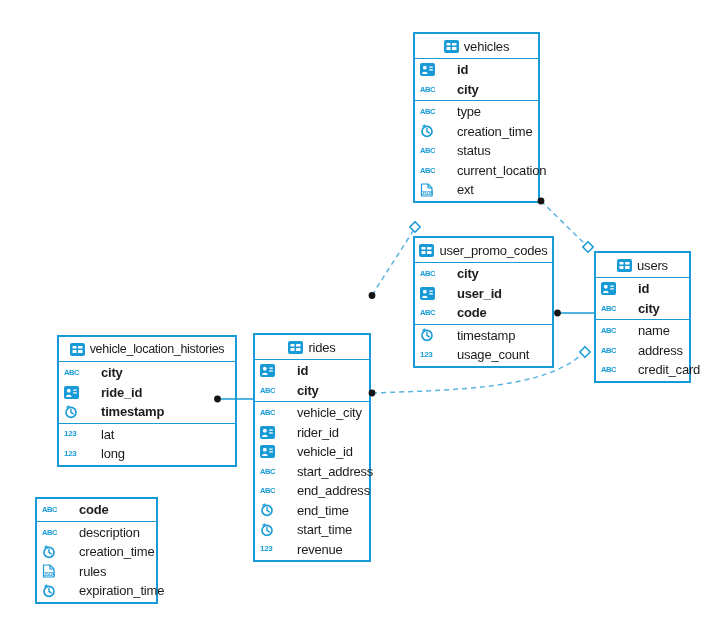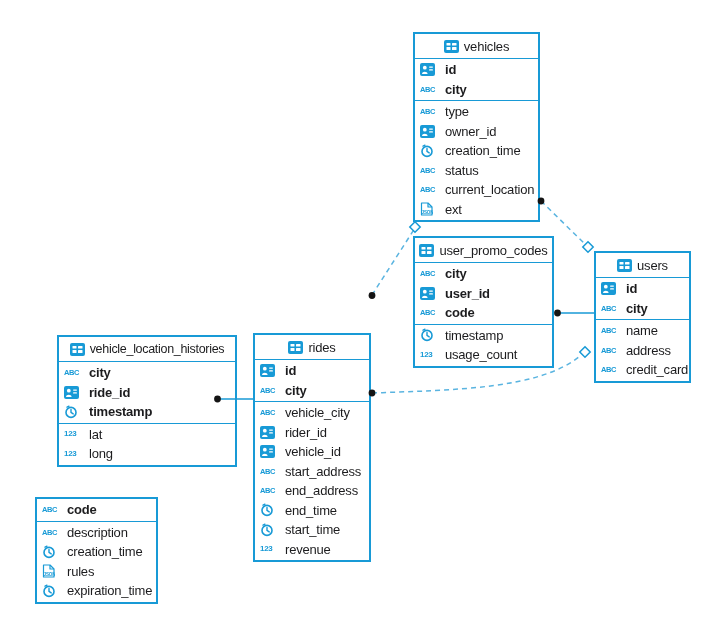--- a/index.html
+++ b/index.html
@@ -16,21 +16,21 @@
   .tbl{
     position:absolute;z-index:1;background:#ffffff;border:2px solid #189ad6;
   }
   .hdr{
     height:25px;display:flex;align-items:center;justify-content:center;gap:5px;
     border-bottom:1.5px solid #189ad6;font-size:13px;letter-spacing:-0.2px;white-space:nowrap;
   }
   .sec{padding:1px 0;}
   .sec.sep{border-top:1.5px solid #189ad6;}
   .row{
-    height:19.5px;display:flex;align-items:center;gap:7px;padding:0 4px 0 5px;
+    height:19.5px;display:flex;align-items:center;gap:19px;padding:0 4px 0 5px;
     font-size:13px;white-space:nowrap;letter-spacing:-0.2px;
   }
   .row.pk{font-weight:700;}
   .ic{width:18px;min-width:18px;display:inline-flex;align-items:center;justify-content:flex-start;}
   .txtic{font-size:7.5px;font-weight:700;color:#189ad6;letter-spacing:-0.4px;line-height:1;}
   .numic{font-size:8px;font-weight:600;color:#189ad6;letter-spacing:-0.3px;line-height:1;}
   
   [data-table="vehicles"]{left:413px;top:32px;width:127px;}
   [data-table="user_promo_codes"]{left:413px;top:236px;width:141px;}
   [data-table="users"]{left:594px;top:251px;width:97px;}
@@ -80,32 +80,20 @@
         </div>
         <div class="sec sep">
           <div class="row">
             <span class="ic">
               <span class="txtic">ABC</span>
             </span>
             <span class="lbl">type</span>
           </div>
           <div class="row">
             <span class="ic">
-              <svg width="15" height="13" viewBox="0 0 15 13">
-                <rect x="0" y="0" width="15" height="13" rx="2" fill="#189ad6"></rect>
-                <circle cx="4.8" cy="4.7" r="1.9" fill="#fff"></circle>
-                <path d="M2 11 C2 7.9 7.6 7.9 7.6 11 Z" fill="#fff"></path>
-                <rect x="9" y="3.4" width="4" height="1.4" rx="0.7" fill="#fff"></rect>
-                <rect x="9" y="6.2" width="4" height="1.4" rx="0.7" fill="#fff"></rect>
-              </svg>
-            </span>
-            <span class="lbl">owner_id</span>
-          </div>
-          <div class="row">
-            <span class="ic">
               <svg width="14" height="14" viewBox="0 0 14 14">
                 <circle cx="7" cy="7.4" r="5" fill="none" stroke="#189ad6" stroke-width="1.6"></circle>
                 <path d="M7 7.4 L7 4.4 M7 7.4 L9.2 8.9" stroke="#189ad6" stroke-width="1.4" stroke-linecap="round" fill="none"></path>
                 <path d="M3 2.2 L5 1.2" stroke="#189ad6" stroke-width="1.4" stroke-linecap="round"></path>
               </svg>
             </span>
             <span class="lbl">creation_time</span>
           </div>
           <div class="row">
             <span class="ic">

